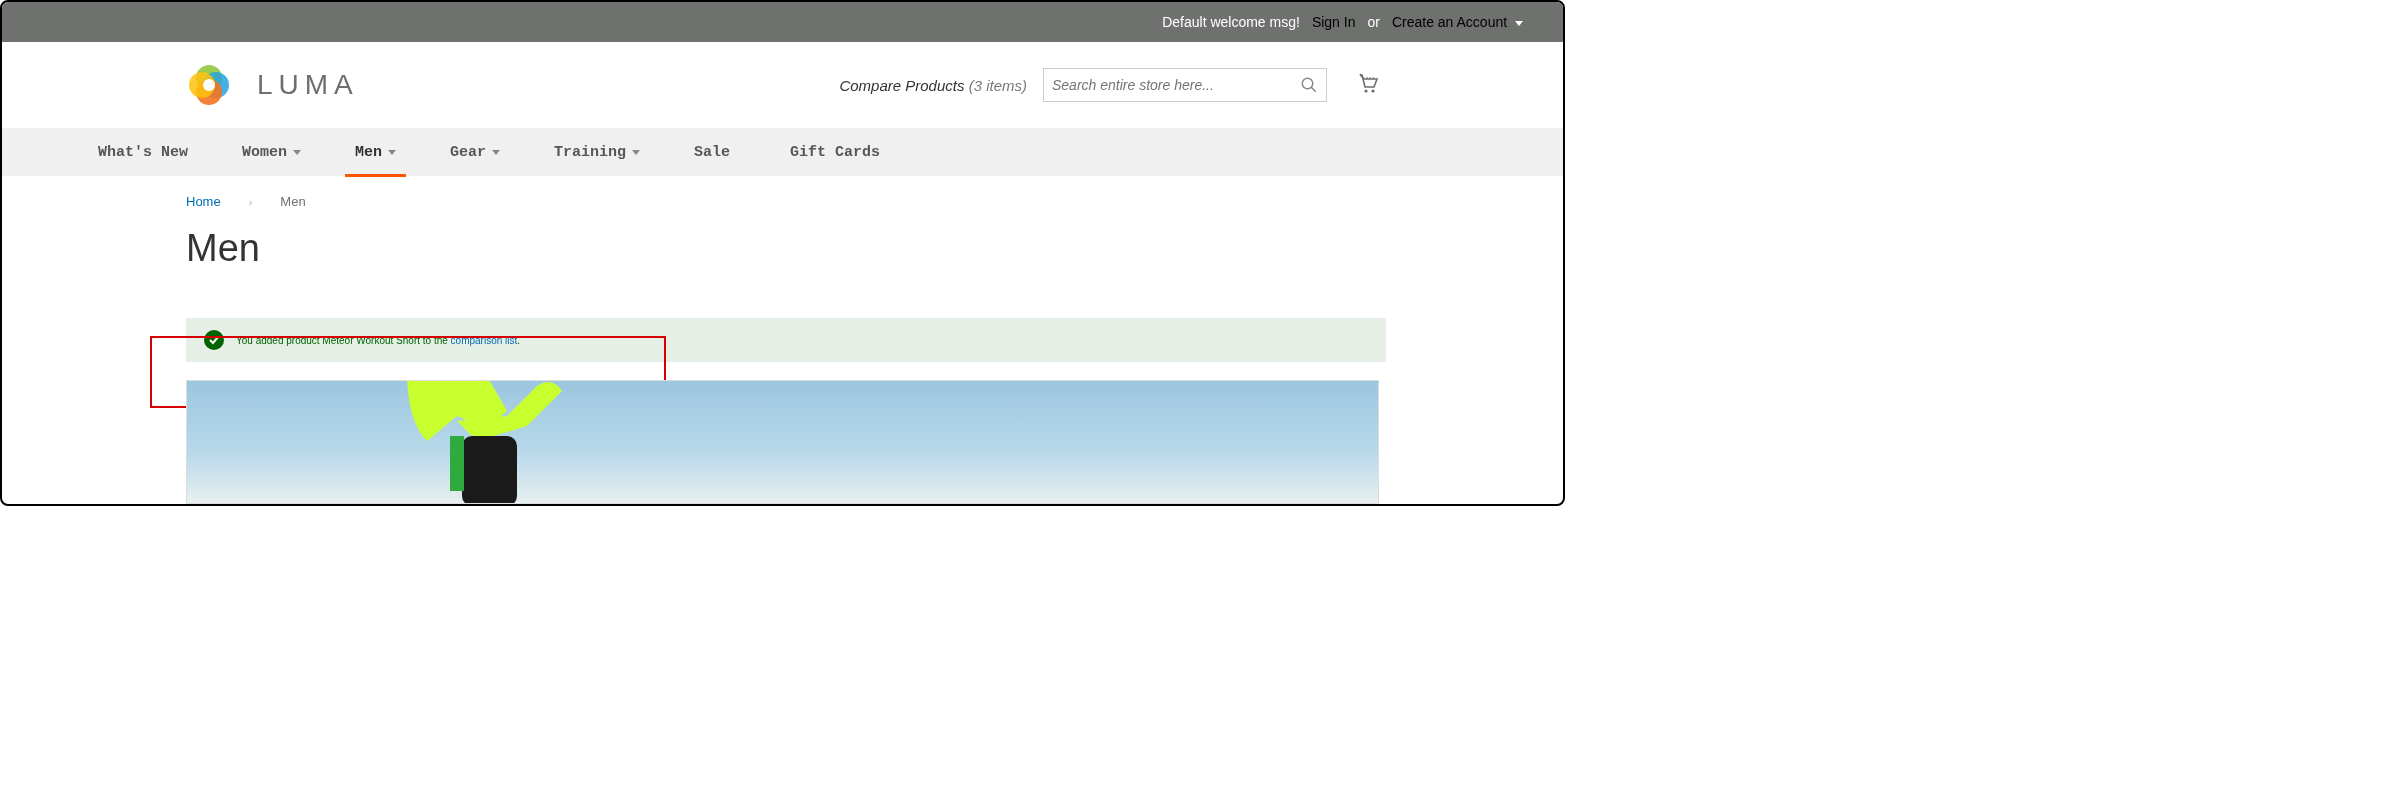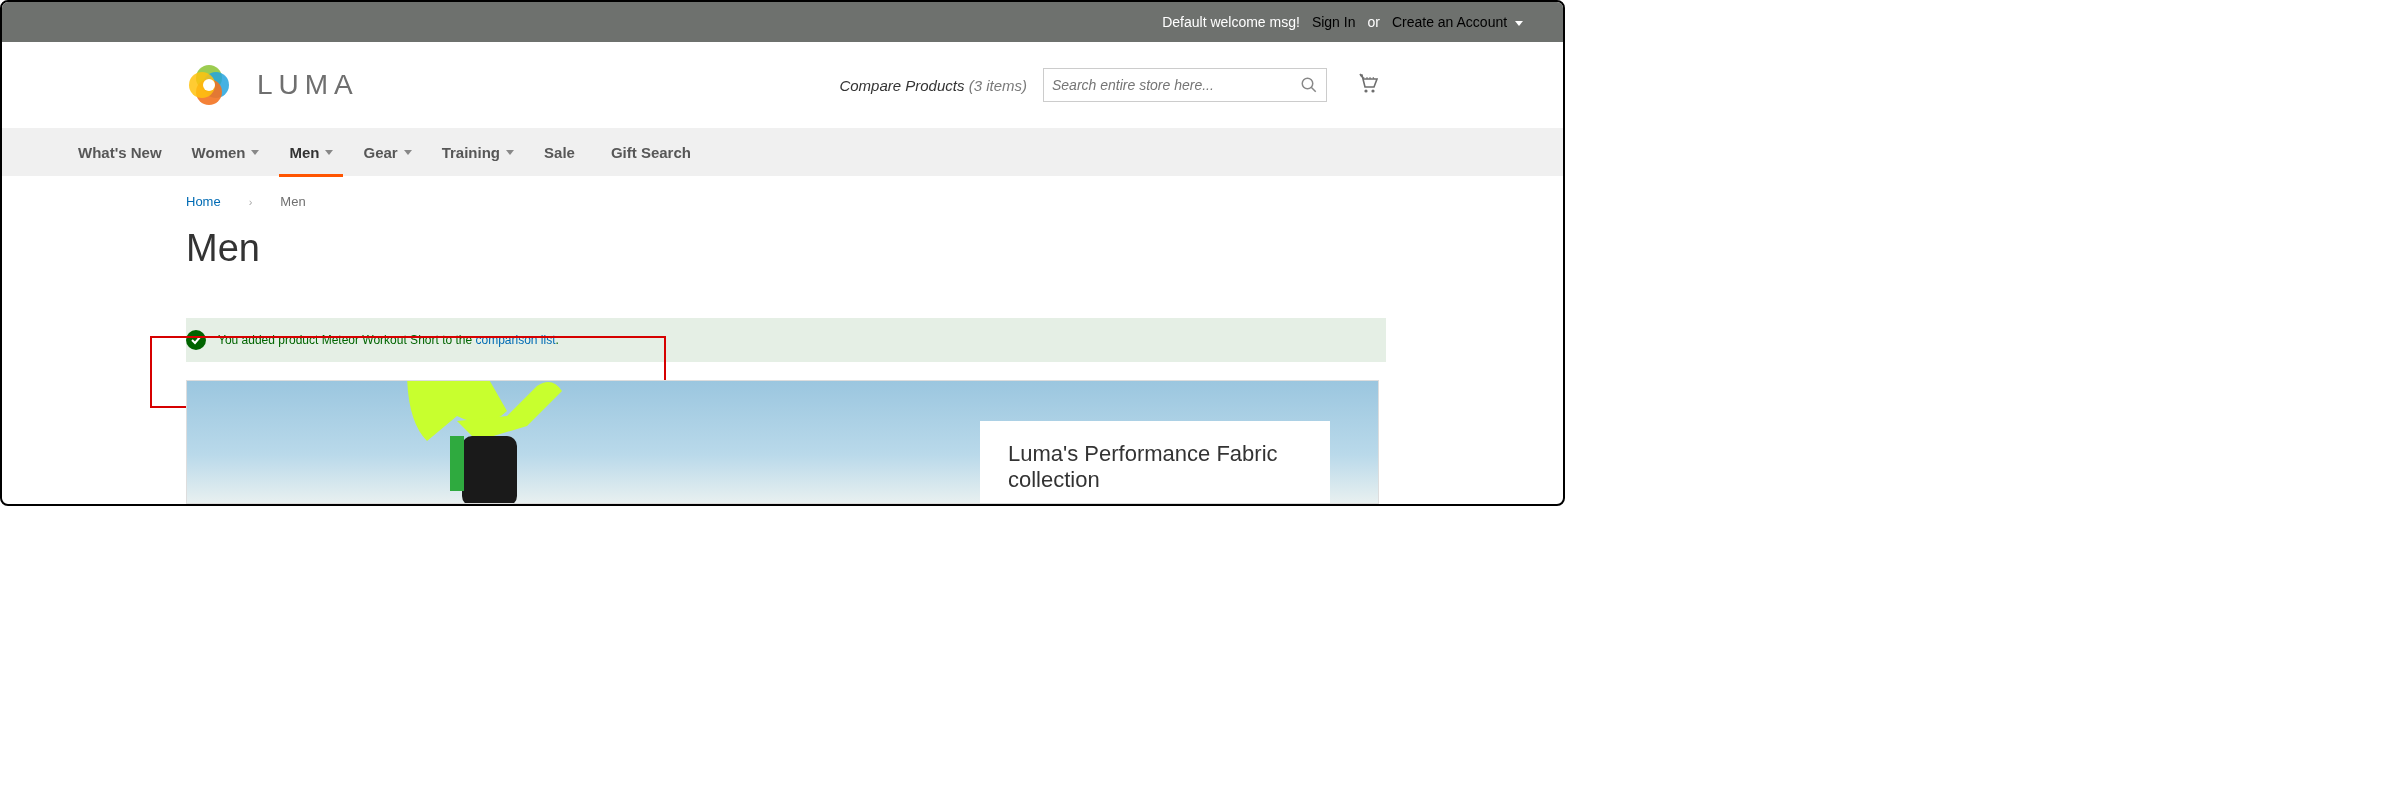--- a/index.html
+++ b/index.html
@@ -53,25 +53,26 @@
     padding: 0 8px;
   }
   .searchbox input {
     border: none; outline: none; flex: 1; font-size: 14px; color: #888;
     font-style: italic;
   }
   .cart { margin-left: 12px; color: #6e6e6e; cursor: pointer; }
   .navbar {
     background: #f0f0f0;
     display: flex;
-    padding: 0 76px;
-    gap: 30px;
+    padding: 0 96px;
+    gap: 54px;
     height: 48px;
     align-items: center;
     position: relative;
+    font-family: Liberation Mono, monospace;
   }
   .nav-item {
     font-size: 15px;
     color: #575757;
     font-weight: 600;
     display: flex;
     align-items: center;
     gap: 6px;
     cursor: pointer;
     height: 100%;
@@ -93,25 +94,25 @@
     border-right: 4px solid transparent;
     border-top: 5px solid #888;
   }
   .content { padding: 18px 184px 0 184px; }
   .breadcrumb { font-size: 13px; color: #707070; display: flex; gap: 28px; align-items: center; }
   .breadcrumb a { color: #006bb4; text-decoration: none; }
   .bc-sep { color: #aaa; font-size: 11px; }
   .page-title { font-size: 38px; font-weight: 300; color: #333; margin-top: 18px; }
   .message-success {
     background: #e5efe5;
-    padding: 12px 0;
+    padding: 12px 18px;
     display: flex;
     align-items: center;
     gap: 12px;
-    font-size: 12px;
+    font-size: 10px;
     color: #006400;
     width: 1200px;
   }
   .success-circle {
     width: 20px; height: 20px; border-radius: 50%; background: #006400;
     display: flex; align-items: center; justify-content: center;
     flex-shrink: 0;
   }
   .message-success a { color: #006bb4; text-decoration: none; }
   .main-flex { display: flex; gap: 20px; margin-top: 18px; }
@@ -208,21 +209,21 @@
     <span class="nav-chev"></span>
   </div>
   <div class="nav-item">
     <span>Training</span>
     <span class="nav-chev"></span>
   </div>
   <div class="nav-item">
     <span>Sale</span>
   </div>
   <div class="nav-item" style="margin-left:6px">
-    <span>Gift Search</span>
+    <span>Gift Cards</span>
   </div>
 </div>
 
 <div class="content">
   <div class="breadcrumb">
     <a>Home</a>
     <span class="bc-sep">›</span>
     <span>Men</span>
   </div>
 
@@ -244,18 +245,15 @@
 
   <div class="main-flex">
     <div class="banner">
       <svg class="runner" width="240" height="180" viewBox="0 0 240 180">
         <path d="M40 10 Q80 -5 120 15 L140 50 Q120 70 90 55 L60 80 Q40 60 40 10 Z" fill="#c8ff2e"></path>
         <path d="M90 60 L140 55 L170 25 Q185 15 195 30 L160 65 L110 80 Z" fill="#c8ff2e"></path>
         <rect x="95" y="75" width="55" height="70" rx="10" fill="#1a1a1a"></rect>
         <rect x="83" y="75" width="14" height="55" fill="#2faa3f"></rect>
         <path d="M100 140 L90 175 L105 178 L120 145 Z" fill="#1a1a1a"></path>
       </svg>
-      <div class="banner-box">
-        <span>Luma's Performance Fabric collection</span>
-      </div>
     </div>
   </div>
 </div>
 
 </body></html>

